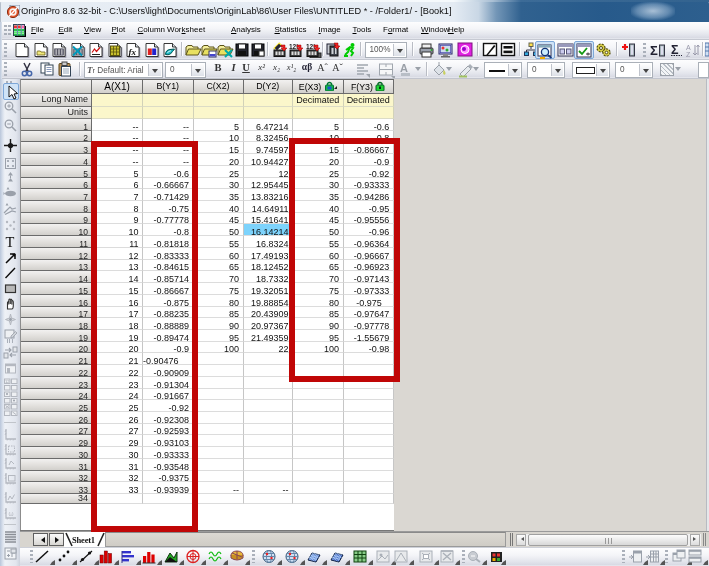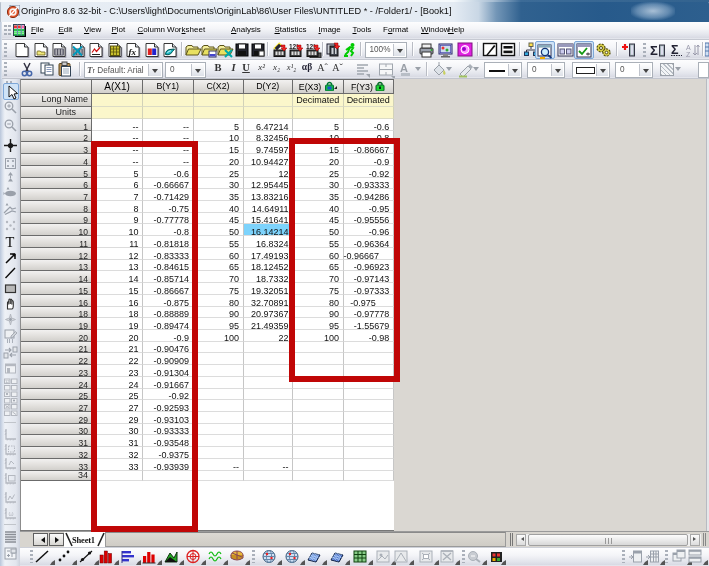--- a/index.html
+++ b/index.html
@@ -675,21 +675,21 @@
 <tr style="height:13px">
 <td style="background:linear-gradient(#f2f1f0,#e3e1de 50%,#d2d0cc);border-right:1px solid #6b6b6b;border-bottom:1px solid #6b6b6b;text-align:right;padding-right:3px;color:#222;vertical-align:top;line-height:11px">Long Name</td>
 <td style="background:#fbf7cb;border-right:1px solid #d2d2b8;border-bottom:1px solid #dcdcc6;text-align:center;vertical-align:middle;line-height:10px"></td>
 <td style="background:#fbf7cb;border-right:1px solid #d2d2b8;border-bottom:1px solid #dcdcc6;text-align:center;vertical-align:middle;line-height:10px"></td>
 <td style="background:#fbf7cb;border-right:1px solid #d2d2b8;border-bottom:1px solid #dcdcc6;text-align:center;vertical-align:middle;line-height:10px"></td>
 <td style="background:#fbf7cb;border-right:1px solid #d2d2b8;border-bottom:1px solid #dcdcc6;text-align:center;vertical-align:middle;line-height:10px"></td>
 <td style="background:#fbf7cb;border-right:1px solid #d2d2b8;border-bottom:1px solid #dcdcc6;text-align:center;vertical-align:middle;line-height:10px">Decimated</td>
 <td style="background:#fbf7cb;border-right:1px solid #d2d2b8;border-bottom:1px solid #dcdcc6;text-align:center;vertical-align:middle;line-height:10px">Decimated</td>
 </tr>
 <tr style="height:12.5px">
-<td style="background:linear-gradient(#f2f1f0,#e3e1de 50%,#d2d0cc);border-right:1px solid #6b6b6b;border-bottom:1px solid #6b6b6b;text-align:right;padding-right:15px;color:#222;vertical-align:top;line-height:11px">Units</td>
+<td style="background:linear-gradient(#f2f1f0,#e3e1de 50%,#d2d0cc);border-right:1px solid #6b6b6b;border-bottom:1px solid #6b6b6b;text-align:right;padding-right:3px;color:#222;vertical-align:top;line-height:11px">Units</td>
 <td style="background:#fbf7cb;border-right:1px solid #d2d2b8;border-bottom:1px solid #dcdcc6;text-align:center;vertical-align:middle;line-height:10px"></td>
 <td style="background:#fbf7cb;border-right:1px solid #d2d2b8;border-bottom:1px solid #dcdcc6;text-align:center;vertical-align:middle;line-height:10px"></td>
 <td style="background:#fbf7cb;border-right:1px solid #d2d2b8;border-bottom:1px solid #dcdcc6;text-align:center;vertical-align:middle;line-height:10px"></td>
 <td style="background:#fbf7cb;border-right:1px solid #d2d2b8;border-bottom:1px solid #dcdcc6;text-align:center;vertical-align:middle;line-height:10px"></td>
 <td style="background:#fbf7cb;border-right:1px solid #d2d2b8;border-bottom:1px solid #dcdcc6;text-align:center;vertical-align:middle;line-height:10px"></td>
 <td style="background:#fbf7cb;border-right:1px solid #d2d2b8;border-bottom:1px solid #dcdcc6;text-align:center;vertical-align:middle;line-height:10px"></td>
 </tr>
 <tr style="height:11.72px">
 <td style="background:linear-gradient(#f2f1f0,#e3e1de 50%,#d2d0cc);border-right:1px solid #6b6b6b;border-bottom:1px solid #6b6b6b;text-align:right;padding-right:3px;color:#222;font-size:8.5px;vertical-align:bottom;line-height:6px">1</td>
 <td style="background:#fff;border-right:1px solid #c6c6c6;border-bottom:1px solid #dcdcdc;vertical-align:bottom;line-height:6px;text-align:right;padding-right:3.5px">--</td>
@@ -789,21 +789,21 @@
 <td style="background:#fff;border-right:1px solid #c6c6c6;border-bottom:1px solid #dcdcdc;vertical-align:bottom;line-height:6px;text-align:right;padding-right:3.5px">55</td>
 <td style="background:#fff;border-right:1px solid #c6c6c6;border-bottom:1px solid #dcdcdc;vertical-align:bottom;line-height:6px;text-align:right;padding-right:3.5px">-0.96364</td>
 </tr>
 <tr style="height:11.72px">
 <td style="background:linear-gradient(#f2f1f0,#e3e1de 50%,#d2d0cc);border-right:1px solid #6b6b6b;border-bottom:1px solid #6b6b6b;text-align:right;padding-right:3px;color:#222;font-size:8.5px;vertical-align:bottom;line-height:6px">12</td>
 <td style="background:#fff;border-right:1px solid #c6c6c6;border-bottom:1px solid #dcdcdc;vertical-align:bottom;line-height:6px;text-align:right;padding-right:3.5px">12</td>
 <td style="background:#fff;border-right:1px solid #c6c6c6;border-bottom:1px solid #dcdcdc;vertical-align:bottom;line-height:6px;text-align:right;padding-right:3.5px">-0.83333</td>
 <td style="background:#fff;border-right:1px solid #c6c6c6;border-bottom:1px solid #dcdcdc;vertical-align:bottom;line-height:6px;text-align:right;padding-right:3.5px">60</td>
 <td style="background:#fff;border-right:1px solid #c6c6c6;border-bottom:1px solid #dcdcdc;vertical-align:bottom;line-height:6px;text-align:right;padding-right:3.5px">17.49193</td>
 <td style="background:#fff;border-right:1px solid #c6c6c6;border-bottom:1px solid #dcdcdc;vertical-align:bottom;line-height:6px;text-align:right;padding-right:3.5px">60</td>
-<td style="background:#fff;border-right:1px solid #c6c6c6;border-bottom:1px solid #dcdcdc;vertical-align:bottom;line-height:6px;text-align:left;padding-right:3.5px">-0.96667</td>
+<td style="background:#fff;border-right:1px solid #c6c6c6;border-bottom:1px solid #dcdcdc;vertical-align:bottom;line-height:6px;text-align:right;padding-right:3.5px">-0.96667</td>
 </tr>
 <tr style="height:11.72px">
 <td style="background:linear-gradient(#f2f1f0,#e3e1de 50%,#d2d0cc);border-right:1px solid #6b6b6b;border-bottom:1px solid #6b6b6b;text-align:right;padding-right:3px;color:#222;font-size:8.5px;vertical-align:bottom;line-height:6px">13</td>
 <td style="background:#fff;border-right:1px solid #c6c6c6;border-bottom:1px solid #dcdcdc;vertical-align:bottom;line-height:6px;text-align:right;padding-right:3.5px">13</td>
 <td style="background:#fff;border-right:1px solid #c6c6c6;border-bottom:1px solid #dcdcdc;vertical-align:bottom;line-height:6px;text-align:right;padding-right:3.5px">-0.84615</td>
 <td style="background:#fff;border-right:1px solid #c6c6c6;border-bottom:1px solid #dcdcdc;vertical-align:bottom;line-height:6px;text-align:right;padding-right:3.5px">65</td>
 <td style="background:#fff;border-right:1px solid #c6c6c6;border-bottom:1px solid #dcdcdc;vertical-align:bottom;line-height:6px;text-align:right;padding-right:3.5px">18.12452</td>
 <td style="background:#fff;border-right:1px solid #c6c6c6;border-bottom:1px solid #dcdcdc;vertical-align:bottom;line-height:6px;text-align:right;padding-right:3.5px">65</td>
 <td style="background:#fff;border-right:1px solid #c6c6c6;border-bottom:1px solid #dcdcdc;vertical-align:bottom;line-height:6px;text-align:right;padding-right:3.5px">-0.96923</td>
 </tr>
@@ -823,23 +823,32 @@
 <td style="background:#fff;border-right:1px solid #c6c6c6;border-bottom:1px solid #dcdcdc;vertical-align:bottom;line-height:6px;text-align:right;padding-right:3.5px">75</td>
 <td style="background:#fff;border-right:1px solid #c6c6c6;border-bottom:1px solid #dcdcdc;vertical-align:bottom;line-height:6px;text-align:right;padding-right:3.5px">19.32051</td>
 <td style="background:#fff;border-right:1px solid #c6c6c6;border-bottom:1px solid #dcdcdc;vertical-align:bottom;line-height:6px;text-align:right;padding-right:3.5px">75</td>
 <td style="background:#fff;border-right:1px solid #c6c6c6;border-bottom:1px solid #dcdcdc;vertical-align:bottom;line-height:6px;text-align:right;padding-right:3.5px">-0.97333</td>
 </tr>
 <tr style="height:11.72px">
 <td style="background:linear-gradient(#f2f1f0,#e3e1de 50%,#d2d0cc);border-right:1px solid #6b6b6b;border-bottom:1px solid #6b6b6b;text-align:right;padding-right:3px;color:#222;font-size:8.5px;vertical-align:bottom;line-height:6px">16</td>
 <td style="background:#fff;border-right:1px solid #c6c6c6;border-bottom:1px solid #dcdcdc;vertical-align:bottom;line-height:6px;text-align:right;padding-right:3.5px">16</td>
 <td style="background:#fff;border-right:1px solid #c6c6c6;border-bottom:1px solid #dcdcdc;vertical-align:bottom;line-height:6px;text-align:right;padding-right:3.5px">-0.875</td>
 <td style="background:#fff;border-right:1px solid #c6c6c6;border-bottom:1px solid #dcdcdc;vertical-align:bottom;line-height:6px;text-align:right;padding-right:3.5px">80</td>
-<td style="background:#fff;border-right:1px solid #c6c6c6;border-bottom:1px solid #dcdcdc;vertical-align:bottom;line-height:6px;text-align:right;padding-right:3.5px">32.70891</td>
+<td style="background:#fff;border-right:1px solid #c6c6c6;border-bottom:1px solid #dcdcdc;vertical-align:bottom;line-height:6px;text-align:right;padding-right:3.5px">19.88854</td>
 <td style="background:#fff;border-right:1px solid #c6c6c6;border-bottom:1px solid #dcdcdc;vertical-align:bottom;line-height:6px;text-align:right;padding-right:3.5px">80</td>
-<td style="background:#fff;border-right:1px solid #c6c6c6;border-bottom:1px solid #dcdcdc;vertical-align:bottom;line-height:6px;text-align:right;padding-right:17px">-0.975</td>
+<td style="background:#fff;border-right:1px solid #c6c6c6;border-bottom:1px solid #dcdcdc;vertical-align:bottom;line-height:6px;text-align:right;padding-right:11px">-0.975</td>
+</tr>
+<tr style="height:11.72px">
+<td style="background:linear-gradient(#f2f1f0,#e3e1de 50%,#d2d0cc);border-right:1px solid #6b6b6b;border-bottom:1px solid #6b6b6b;text-align:right;padding-right:3px;color:#222;font-size:8.5px;vertical-align:bottom;line-height:6px">17</td>
+<td style="background:#fff;border-right:1px solid #c6c6c6;border-bottom:1px solid #dcdcdc;vertical-align:bottom;line-height:6px;text-align:right;padding-right:3.5px">17</td>
+<td style="background:#fff;border-right:1px solid #c6c6c6;border-bottom:1px solid #dcdcdc;vertical-align:bottom;line-height:6px;text-align:right;padding-right:3.5px">-0.88235</td>
+<td style="background:#fff;border-right:1px solid #c6c6c6;border-bottom:1px solid #dcdcdc;vertical-align:bottom;line-height:6px;text-align:right;padding-right:3.5px">85</td>
+<td style="background:#fff;border-right:1px solid #c6c6c6;border-bottom:1px solid #dcdcdc;vertical-align:bottom;line-height:6px;text-align:right;padding-right:3.5px">20.43909</td>
+<td style="background:#fff;border-right:1px solid #c6c6c6;border-bottom:1px solid #dcdcdc;vertical-align:bottom;line-height:6px;text-align:right;padding-right:3.5px">85</td>
+<td style="background:#fff;border-right:1px solid #c6c6c6;border-bottom:1px solid #dcdcdc;vertical-align:bottom;line-height:6px;text-align:right;padding-right:3.5px">-0.97647</td>
 </tr>
 <tr style="height:11.72px">
 <td style="background:linear-gradient(#f2f1f0,#e3e1de 50%,#d2d0cc);border-right:1px solid #6b6b6b;border-bottom:1px solid #6b6b6b;text-align:right;padding-right:3px;color:#222;font-size:8.5px;vertical-align:bottom;line-height:6px">18</td>
 <td style="background:#fff;border-right:1px solid #c6c6c6;border-bottom:1px solid #dcdcdc;vertical-align:bottom;line-height:6px;text-align:right;padding-right:3.5px">18</td>
 <td style="background:#fff;border-right:1px solid #c6c6c6;border-bottom:1px solid #dcdcdc;vertical-align:bottom;line-height:6px;text-align:right;padding-right:3.5px">-0.88889</td>
 <td style="background:#fff;border-right:1px solid #c6c6c6;border-bottom:1px solid #dcdcdc;vertical-align:bottom;line-height:6px;text-align:right;padding-right:3.5px">90</td>
 <td style="background:#fff;border-right:1px solid #c6c6c6;border-bottom:1px solid #dcdcdc;vertical-align:bottom;line-height:6px;text-align:right;padding-right:3.5px">20.97367</td>
 <td style="background:#fff;border-right:1px solid #c6c6c6;border-bottom:1px solid #dcdcdc;vertical-align:bottom;line-height:6px;text-align:right;padding-right:3.5px">90</td>
 <td style="background:#fff;border-right:1px solid #c6c6c6;border-bottom:1px solid #dcdcdc;vertical-align:bottom;line-height:6px;text-align:right;padding-right:3.5px">-0.97778</td>
 </tr>
@@ -857,21 +866,21 @@
 <td style="background:#fff;border-right:1px solid #c6c6c6;border-bottom:1px solid #dcdcdc;vertical-align:bottom;line-height:6px;text-align:right;padding-right:3.5px">20</td>
 <td style="background:#fff;border-right:1px solid #c6c6c6;border-bottom:1px solid #dcdcdc;vertical-align:bottom;line-height:6px;text-align:right;padding-right:3.5px">-0.9</td>
 <td style="background:#fff;border-right:1px solid #c6c6c6;border-bottom:1px solid #dcdcdc;vertical-align:bottom;line-height:6px;text-align:right;padding-right:3.5px">100</td>
 <td style="background:#fff;border-right:1px solid #c6c6c6;border-bottom:1px solid #dcdcdc;vertical-align:bottom;line-height:6px;text-align:right;padding-right:3.5px">22</td>
 <td style="background:#fff;border-right:1px solid #c6c6c6;border-bottom:1px solid #dcdcdc;vertical-align:bottom;line-height:6px;text-align:right;padding-right:3.5px">100</td>
 <td style="background:#fff;border-right:1px solid #c6c6c6;border-bottom:1px solid #dcdcdc;vertical-align:bottom;line-height:6px;text-align:right;padding-right:3.5px">-0.98</td>
 </tr>
 <tr style="height:11.72px">
 <td style="background:linear-gradient(#f2f1f0,#e3e1de 50%,#d2d0cc);border-right:1px solid #6b6b6b;border-bottom:1px solid #6b6b6b;text-align:right;padding-right:3px;color:#222;font-size:8.5px;vertical-align:bottom;line-height:6px">21</td>
 <td style="background:#fff;border-right:1px solid #c6c6c6;border-bottom:1px solid #dcdcdc;vertical-align:bottom;line-height:6px;text-align:right;padding-right:3.5px">21</td>
-<td style="background:#fff;border-right:1px solid #c6c6c6;border-bottom:1px solid #dcdcdc;vertical-align:bottom;line-height:6px;text-align:right;padding-right:3.5px">-0.90476</td>
+<td style="background:#fff;border-right:1px solid #c6c6c6;border-bottom:1px solid #dcdcdc;vertical-align:bottom;line-height:6px;padding-right:3.5px">-0.90476</td>
 <td style="background:#fff;border-right:1px solid #c6c6c6;border-bottom:1px solid #dcdcdc;vertical-align:bottom;line-height:6px;text-align:right;padding-right:3.5px"></td>
 <td style="background:#fff;border-right:1px solid #c6c6c6;border-bottom:1px solid #dcdcdc;vertical-align:bottom;line-height:6px;text-align:right;padding-right:3.5px"></td>
 <td style="background:#fff;border-right:1px solid #c6c6c6;border-bottom:1px solid #dcdcdc;vertical-align:bottom;line-height:6px;text-align:right;padding-right:3.5px"></td>
 <td style="background:#fff;border-right:1px solid #c6c6c6;border-bottom:1px solid #dcdcdc;vertical-align:bottom;line-height:6px;text-align:right;padding-right:3.5px"></td>
 </tr>
 <tr style="height:11.72px">
 <td style="background:linear-gradient(#f2f1f0,#e3e1de 50%,#d2d0cc);border-right:1px solid #6b6b6b;border-bottom:1px solid #6b6b6b;text-align:right;padding-right:3px;color:#222;font-size:8.5px;vertical-align:bottom;line-height:6px">22</td>
 <td style="background:#fff;border-right:1px solid #c6c6c6;border-bottom:1px solid #dcdcdc;vertical-align:bottom;line-height:6px;text-align:right;padding-right:3.5px">22</td>
 <td style="background:#fff;border-right:1px solid #c6c6c6;border-bottom:1px solid #dcdcdc;vertical-align:bottom;line-height:6px;text-align:right;padding-right:3.5px">-0.90909</td>
 <td style="background:#fff;border-right:1px solid #c6c6c6;border-bottom:1px solid #dcdcdc;vertical-align:bottom;line-height:6px;text-align:right;padding-right:3.5px"></td>
@@ -894,20 +903,29 @@
 <td style="background:#fff;border-right:1px solid #c6c6c6;border-bottom:1px solid #dcdcdc;vertical-align:bottom;line-height:6px;text-align:right;padding-right:3.5px">-0.91667</td>
 <td style="background:#fff;border-right:1px solid #c6c6c6;border-bottom:1px solid #dcdcdc;vertical-align:bottom;line-height:6px;text-align:right;padding-right:3.5px"></td>
 <td style="background:#fff;border-right:1px solid #c6c6c6;border-bottom:1px solid #dcdcdc;vertical-align:bottom;line-height:6px;text-align:right;padding-right:3.5px"></td>
 <td style="background:#fff;border-right:1px solid #c6c6c6;border-bottom:1px solid #dcdcdc;vertical-align:bottom;line-height:6px;text-align:right;padding-right:3.5px"></td>
 <td style="background:#fff;border-right:1px solid #c6c6c6;border-bottom:1px solid #dcdcdc;vertical-align:bottom;line-height:6px;text-align:right;padding-right:3.5px"></td>
 </tr>
 <tr style="height:11.72px">
 <td style="background:linear-gradient(#f2f1f0,#e3e1de 50%,#d2d0cc);border-right:1px solid #6b6b6b;border-bottom:1px solid #6b6b6b;text-align:right;padding-right:3px;color:#222;font-size:8.5px;vertical-align:bottom;line-height:6px">25</td>
 <td style="background:#fff;border-right:1px solid #c6c6c6;border-bottom:1px solid #dcdcdc;vertical-align:bottom;line-height:6px;text-align:right;padding-right:3.5px">25</td>
 <td style="background:#fff;border-right:1px solid #c6c6c6;border-bottom:1px solid #dcdcdc;vertical-align:bottom;line-height:6px;text-align:right;padding-right:3.5px">-0.92</td>
+<td style="background:#fff;border-right:1px solid #c6c6c6;border-bottom:1px solid #dcdcdc;vertical-align:bottom;line-height:6px;text-align:right;padding-right:3.5px"></td>
+<td style="background:#fff;border-right:1px solid #c6c6c6;border-bottom:1px solid #dcdcdc;vertical-align:bottom;line-height:6px;text-align:right;padding-right:3.5px"></td>
+<td style="background:#fff;border-right:1px solid #c6c6c6;border-bottom:1px solid #dcdcdc;vertical-align:bottom;line-height:6px;text-align:right;padding-right:3.5px"></td>
+<td style="background:#fff;border-right:1px solid #c6c6c6;border-bottom:1px solid #dcdcdc;vertical-align:bottom;line-height:6px;text-align:right;padding-right:3.5px"></td>
+</tr>
+<tr style="height:11.72px">
+<td style="background:linear-gradient(#f2f1f0,#e3e1de 50%,#d2d0cc);border-right:1px solid #6b6b6b;border-bottom:1px solid #6b6b6b;text-align:right;padding-right:3px;color:#222;font-size:8.5px;vertical-align:bottom;line-height:6px">26</td>
+<td style="background:#fff;border-right:1px solid #c6c6c6;border-bottom:1px solid #dcdcdc;vertical-align:bottom;line-height:6px;text-align:right;padding-right:3.5px">26</td>
+<td style="background:#fff;border-right:1px solid #c6c6c6;border-bottom:1px solid #dcdcdc;vertical-align:bottom;line-height:6px;text-align:right;padding-right:3.5px">-0.92308</td>
 <td style="background:#fff;border-right:1px solid #c6c6c6;border-bottom:1px solid #dcdcdc;vertical-align:bottom;line-height:6px;text-align:right;padding-right:3.5px"></td>
 <td style="background:#fff;border-right:1px solid #c6c6c6;border-bottom:1px solid #dcdcdc;vertical-align:bottom;line-height:6px;text-align:right;padding-right:3.5px"></td>
 <td style="background:#fff;border-right:1px solid #c6c6c6;border-bottom:1px solid #dcdcdc;vertical-align:bottom;line-height:6px;text-align:right;padding-right:3.5px"></td>
 <td style="background:#fff;border-right:1px solid #c6c6c6;border-bottom:1px solid #dcdcdc;vertical-align:bottom;line-height:6px;text-align:right;padding-right:3.5px"></td>
 </tr>
 <tr style="height:11.72px">
 <td style="background:linear-gradient(#f2f1f0,#e3e1de 50%,#d2d0cc);border-right:1px solid #6b6b6b;border-bottom:1px solid #6b6b6b;text-align:right;padding-right:3px;color:#222;font-size:8.5px;vertical-align:bottom;line-height:6px">27</td>
 <td style="background:#fff;border-right:1px solid #c6c6c6;border-bottom:1px solid #dcdcdc;vertical-align:bottom;line-height:6px;text-align:right;padding-right:3.5px">27</td>
 <td style="background:#fff;border-right:1px solid #c6c6c6;border-bottom:1px solid #dcdcdc;vertical-align:bottom;line-height:6px;text-align:right;padding-right:3.5px">-0.92593</td>
 <td style="background:#fff;border-right:1px solid #c6c6c6;border-bottom:1px solid #dcdcdc;vertical-align:bottom;line-height:6px;text-align:right;padding-right:3.5px"></td>

